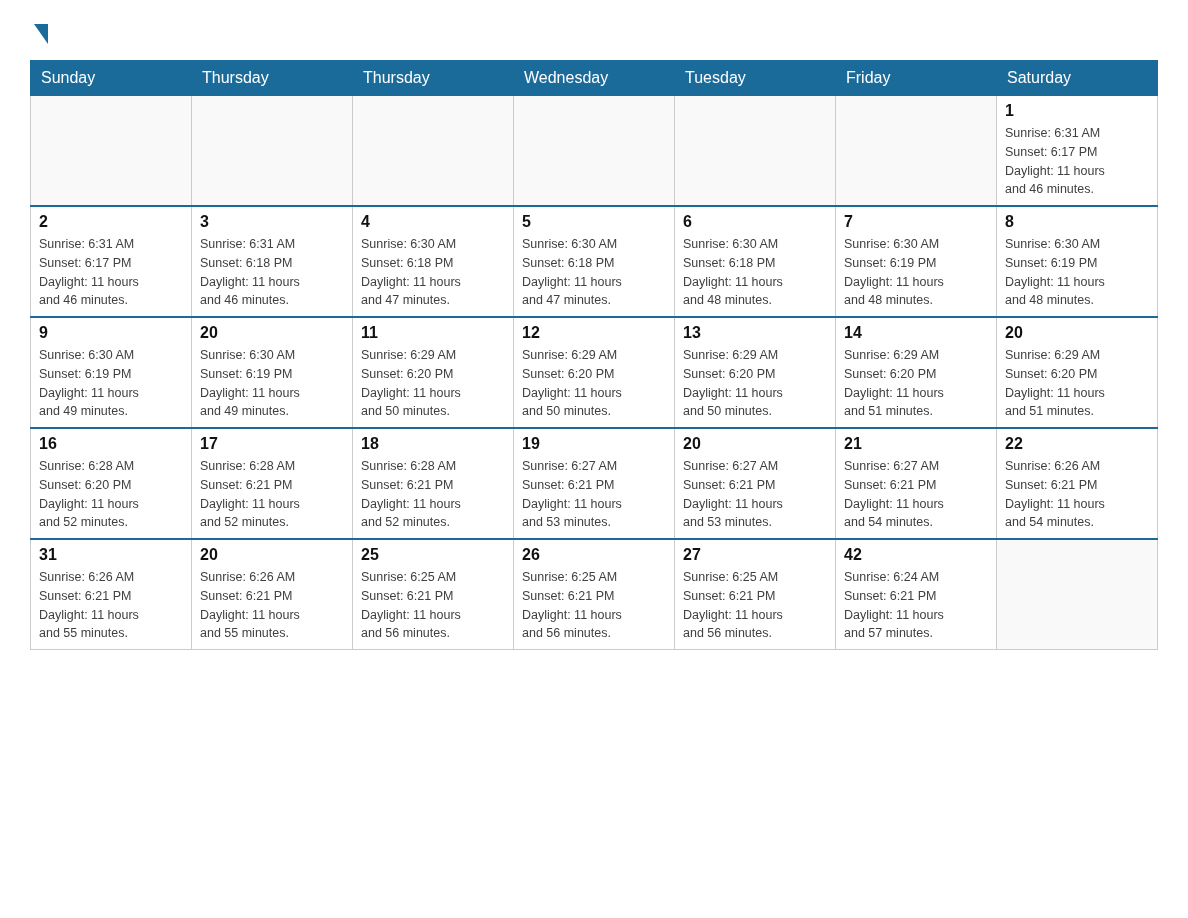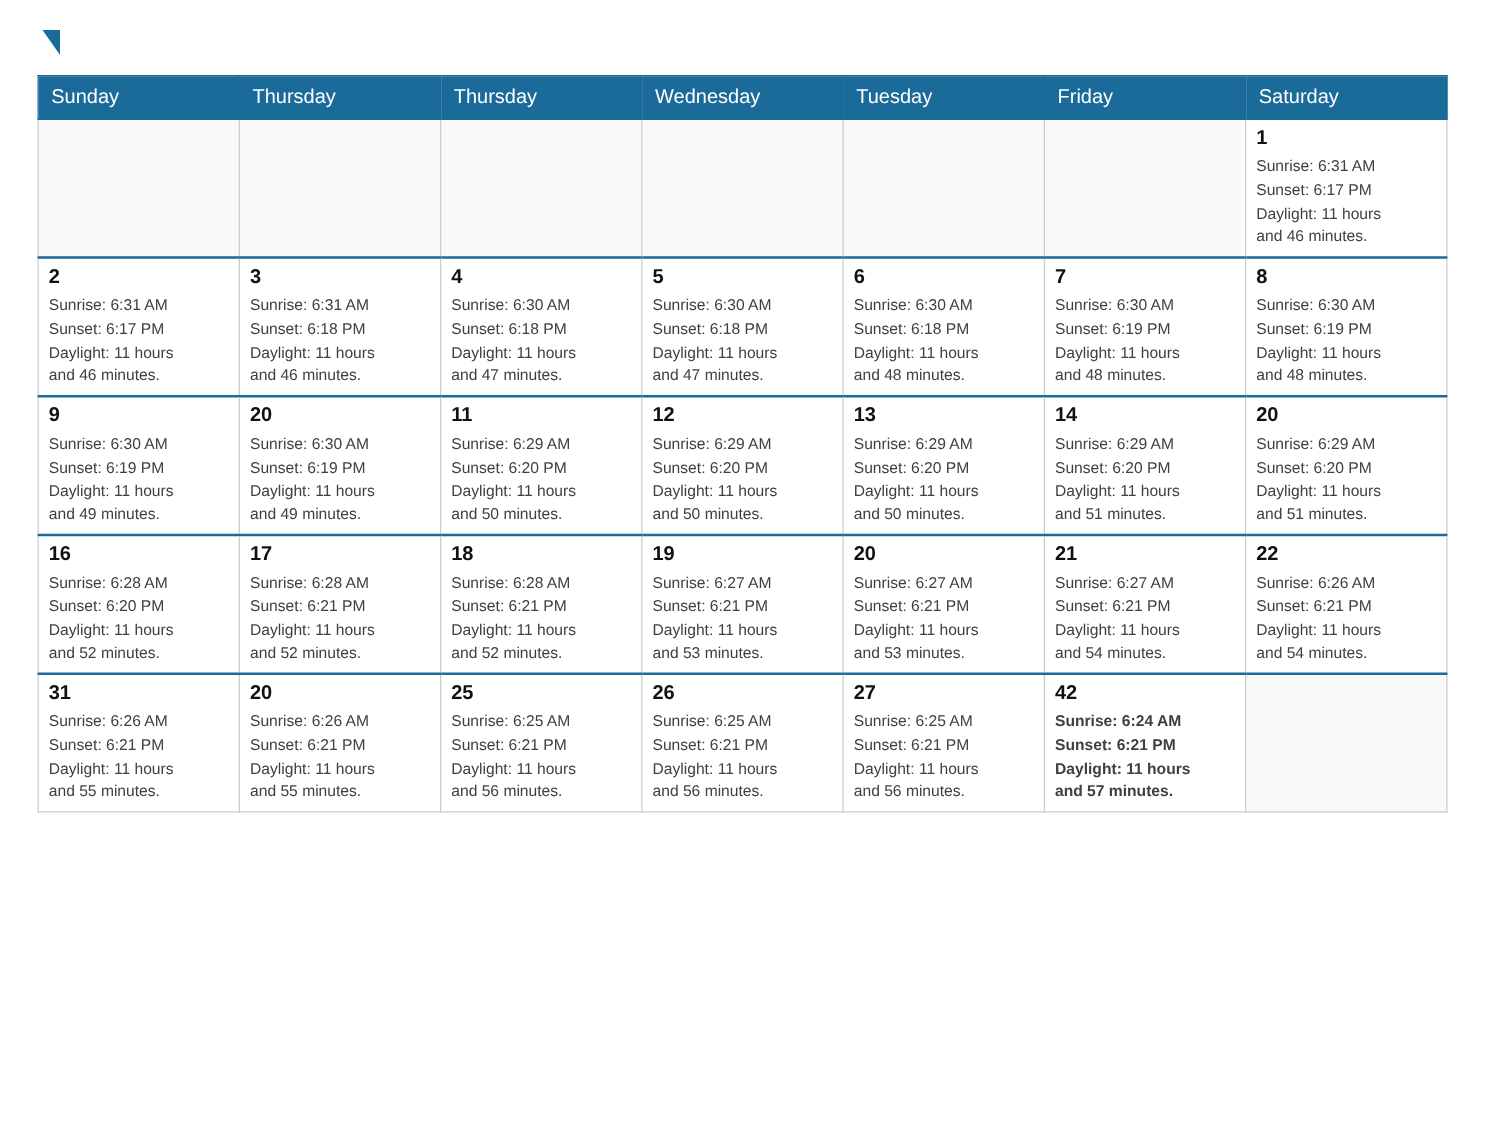--- a/index.html
+++ b/index.html
@@ -330,21 +330,21 @@
         </td>
         <td>
           <span class="day-number">27</span>
           <div class="day-info" style="white-space: pre-line;">Sunrise: 6:25 AM
 Sunset: 6:21 PM
 Daylight: 11 hours
 and 56 minutes.</div>
         </td>
         <td>
           <span class="day-number">42</span>
-          <div class="day-info" style="white-space: pre-line; font-weight: bold;">Sunrise: 6:24 AM
+          <div class="day-info" style="white-space: pre-line;">Sunrise: 6:24 AM
 Sunset: 6:21 PM
 Daylight: 11 hours
 and 57 minutes.</div>
         </td>
         <td class="empty-cell"></td>
       </tr>
     </tbody>
 </table>
 
 </body></html>

